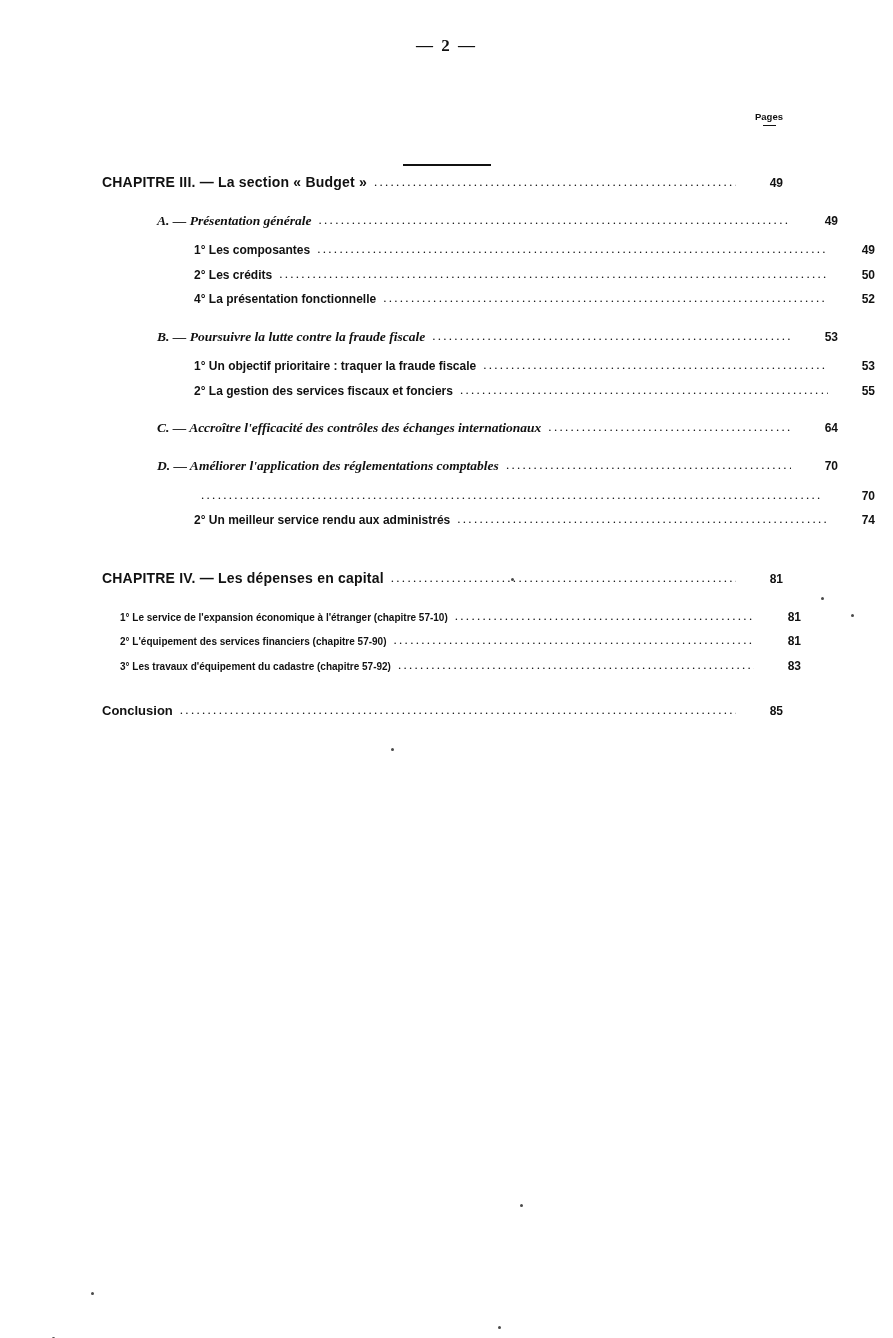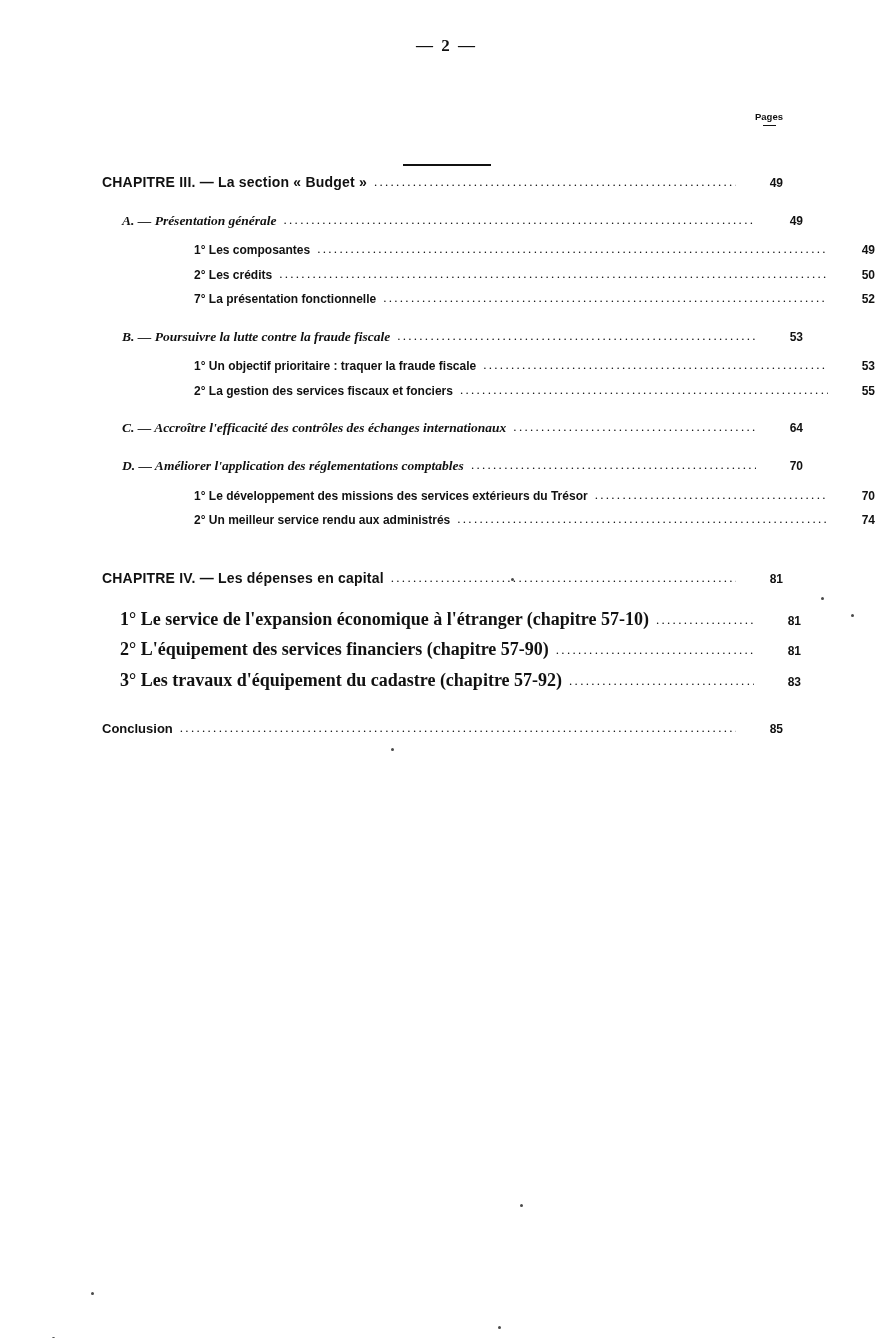--- a/index.html
+++ b/index.html
@@ -91,43 +91,43 @@
   .lvl-chapter {
     margin-top: 0;
   }
   .lvl-chapter .label {
     font-family: "Liberation Sans", sans-serif;
     font-weight: bold;
     font-size: 14px;
     letter-spacing: 0.2px;
   }
   .lvl-section {
-    margin-left: 20px;
+    margin-left: 55px;
   }
   .lvl-section .label {
     font-family: "Liberation Serif", serif;
     font-weight: bold;
     font-style: italic;
     font-size: 13.5px;
   }
   .lvl-sub {
     margin-left: 92px;
   }
   .lvl-sub .label {
     font-family: "Liberation Sans", sans-serif;
     font-weight: bold;
     font-size: 12px;
   }
   .lvl-flat {
     margin-left: 18px;
   }
   .lvl-flat .label {
-    font-family: Liberation Serif, serif;
-    font-weight: bold;
-    font-size: 18px;
+    font-family: Liberation Sans, sans-serif;
+    font-weight: bold;
+    font-size: 10px;
   }
   .lvl-conclusion .label {
     font-family: "Liberation Sans", sans-serif;
     font-weight: bold;
     font-size: 13px;
   }
 
   .sp-lg { margin-top: 30px; }
   .sp-md { margin-top: 22px; }
   .sp-sm { margin-top: 13px; }
@@ -174,21 +174,21 @@
         <span class="label">1° Les composantes</span>
         <span class="dots">................................................................................................................</span>
         <span class="pagenum">49</span>
       </div>
       <div class="entry lvl-sub sp-xs">
         <span class="label">2° Les crédits</span>
         <span class="dots">................................................................................................................</span>
         <span class="pagenum">50</span>
       </div>
       <div class="entry lvl-sub sp-xs">
-        <span class="label">7° La présentation fonctionnelle</span>
+        <span class="label">4° La présentation fonctionnelle</span>
         <span class="dots">................................................................................................................</span>
         <span class="pagenum">52</span>
       </div>
       <div class="entry lvl-section sp-md">
         <span class="label">B. — Poursuivre la lutte contre la fraude fiscale</span>
         <span class="dots">................................................................................................................</span>
         <span class="pagenum">53</span>
       </div>
       <div class="entry lvl-sub sp-sm">
         <span class="label">1° Un objectif prioritaire : traquer la fraude fiscale</span>
@@ -204,21 +204,20 @@
         <span class="label">C. — Accroître l'efficacité des contrôles des échanges internationaux</span>
         <span class="dots">................................................................................................................</span>
         <span class="pagenum">64</span>
       </div>
       <div class="entry lvl-section sp-md">
         <span class="label">D. — Améliorer l'application des réglementations comptables</span>
         <span class="dots">................................................................................................................</span>
         <span class="pagenum">70</span>
       </div>
       <div class="entry lvl-sub sp-sm">
-        <span class="label">1° Le développement des missions des services extérieurs du Trésor</span>
         <span class="dots">................................................................................................................</span>
         <span class="pagenum">70</span>
       </div>
       <div class="entry lvl-sub sp-xs">
         <span class="label">2° Un meilleur service rendu aux administrés</span>
         <span class="dots">................................................................................................................</span>
         <span class="pagenum">74</span>
       </div>
       <div class="entry lvl-chapter sp-xl">
         <span class="label">CHAPITRE IV. — Les dépenses en capital</span>

